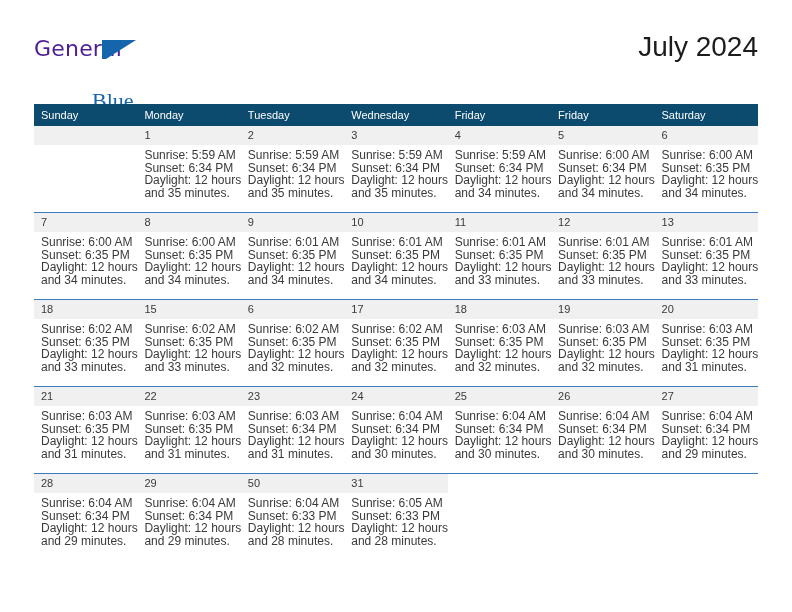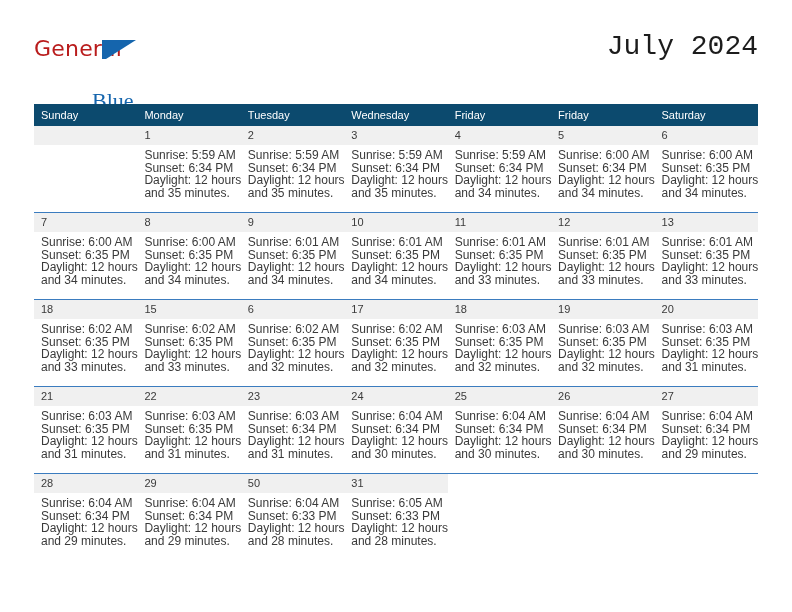--- a/index.html
+++ b/index.html
@@ -35,21 +35,21 @@
     top: 36px;
     width: 230px;
     height: 52px;
   }
   .brand-general {
     position: absolute;
     left: 0;
     top: 0;
     font-size: 22px;
     letter-spacing: 0.2px;
-    color: #b91c1c;
+    color: #4c1d95;
     font-family: "DejaVu Sans", sans-serif;
     font-weight: 400;
     line-height: 26px;
   }
   .brand-flag {
     position: absolute;
     left: 68px;
     top: 4px;
     width: 34px;
     height: 19px;
@@ -88,21 +88,20 @@
     right: 34px;
     top: 30px;
     text-align: right;
   }
   .cal-title {
     font-size: 28px;
     font-weight: 400;
     color: #1c1c1c;
     line-height: 34px;
     white-space: nowrap;
-    font-family: Liberation Mono, monospace;
   }
   .cal-subtitle {
     margin-top: 7px;
     font-size: 14px;
     font-weight: 400;
     color: #2b2b2b;
     line-height: 17px;
     white-space: nowrap;
   }
 

